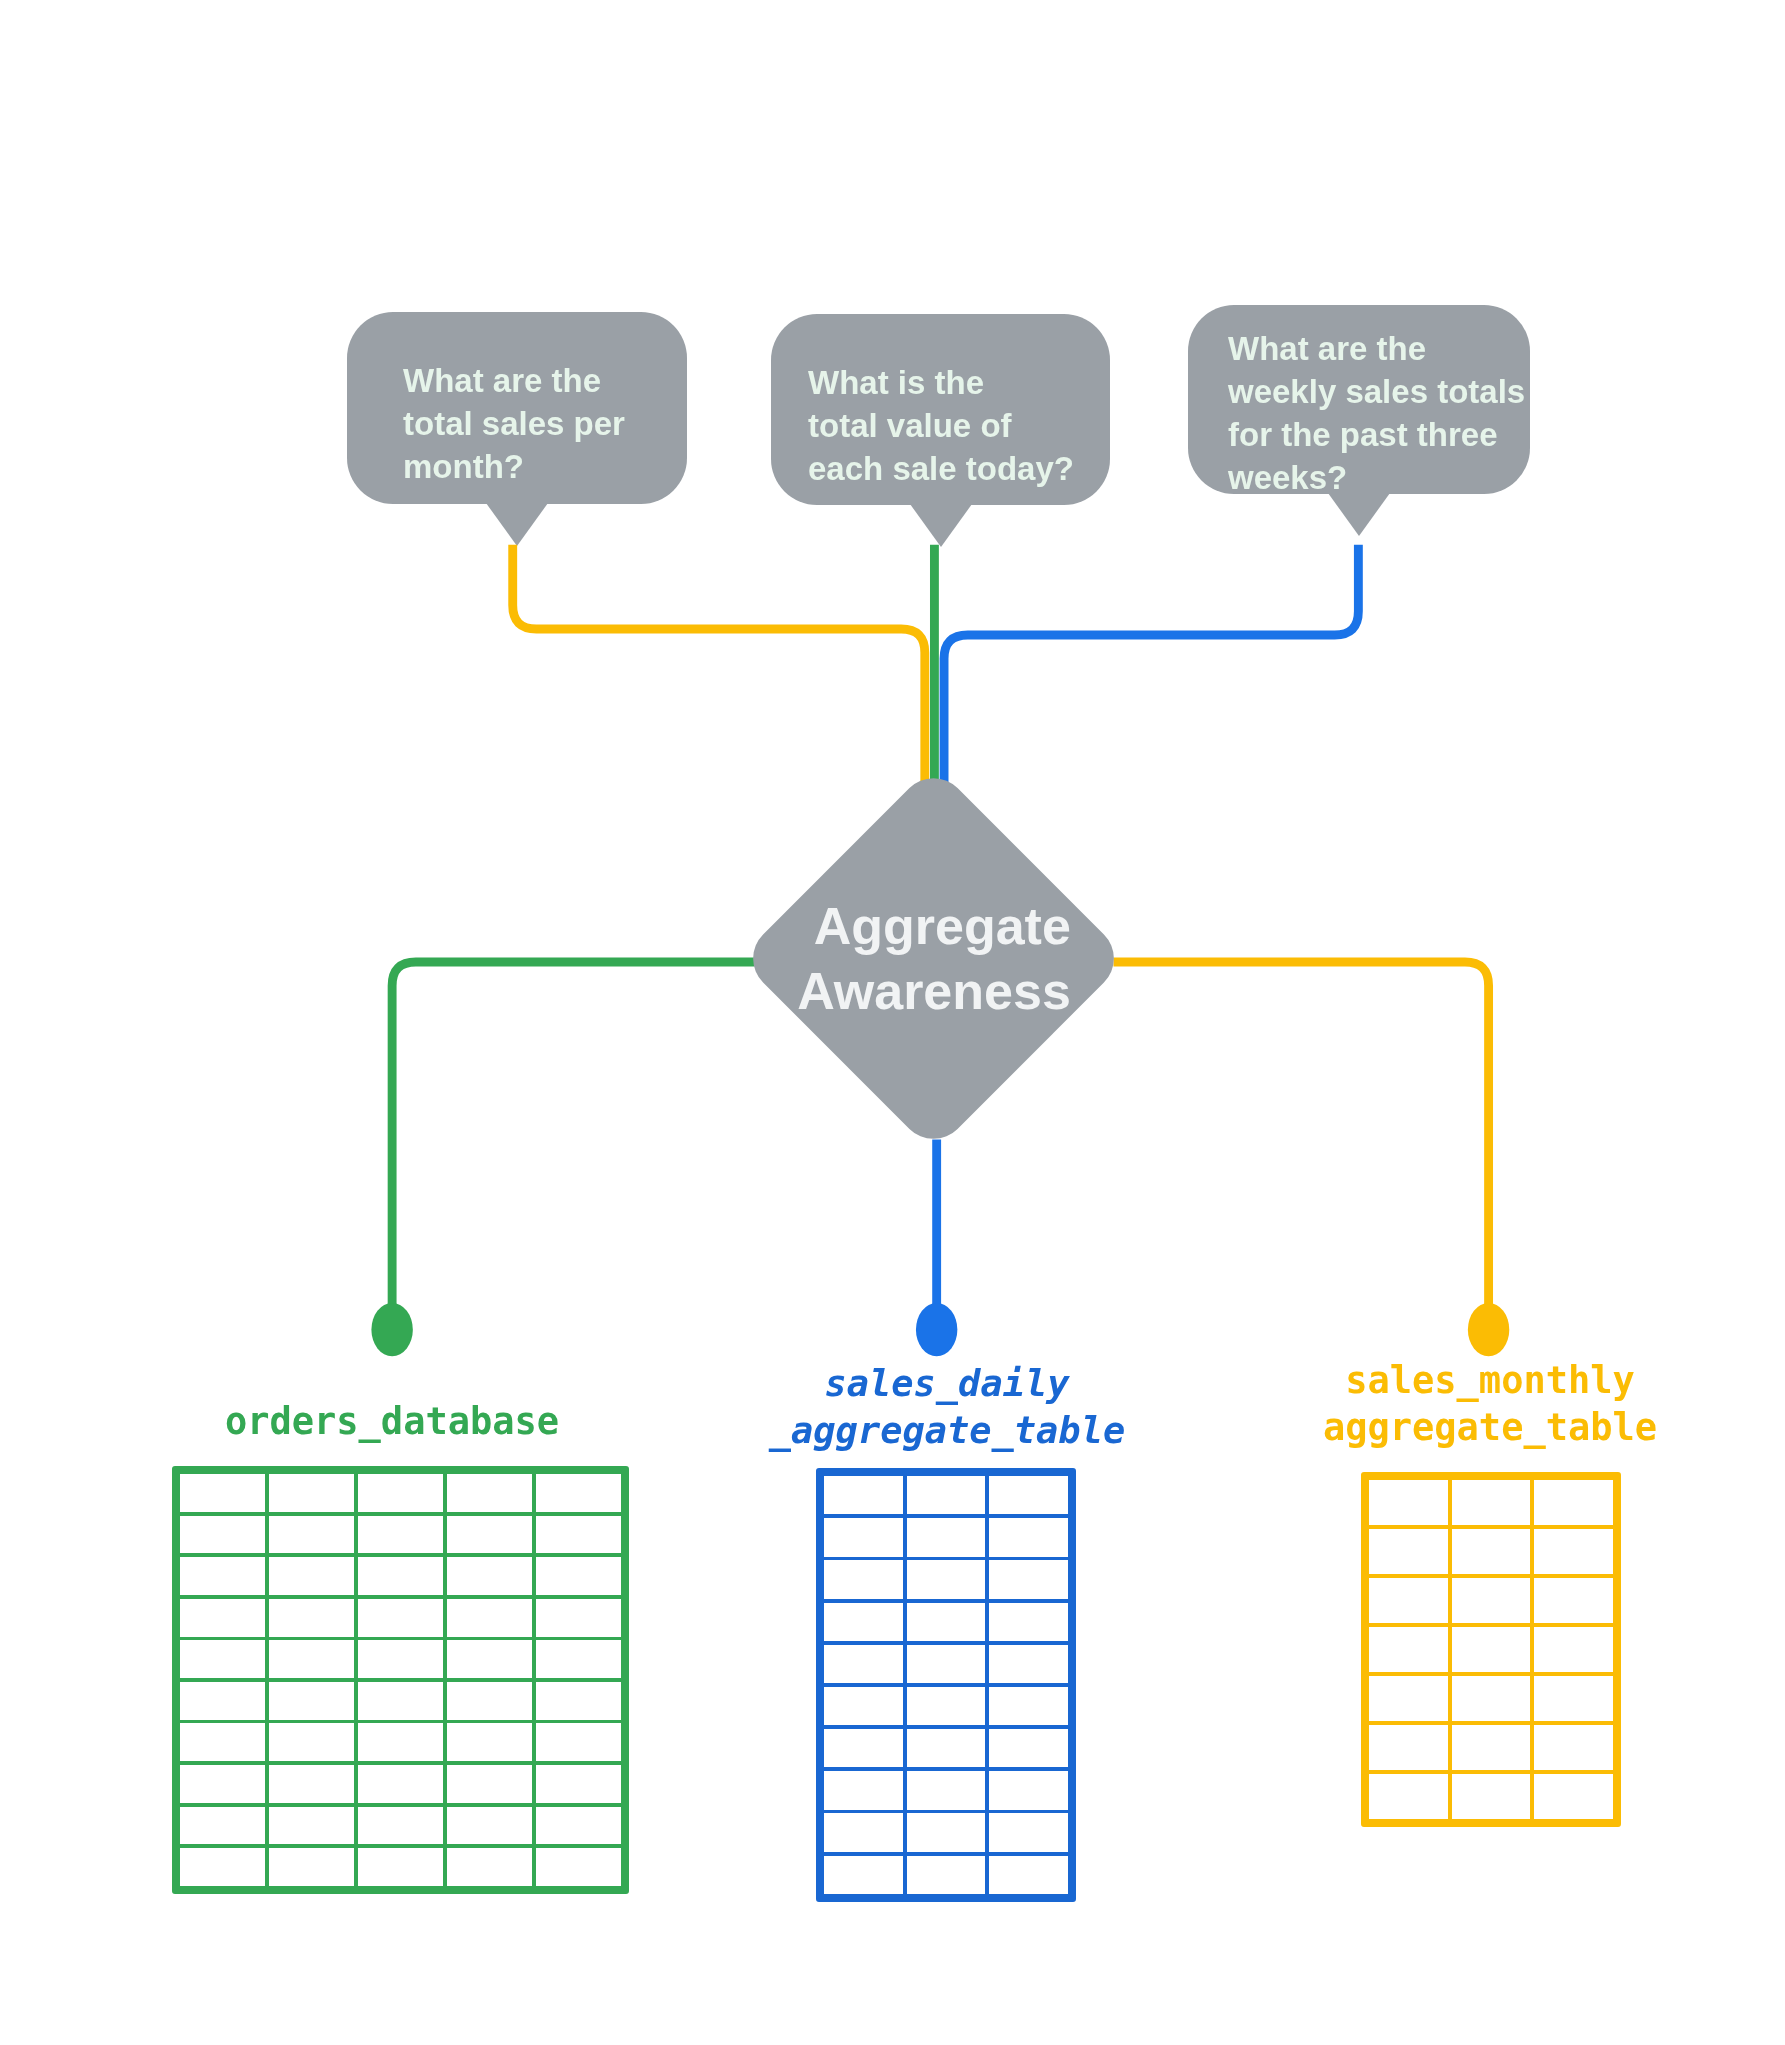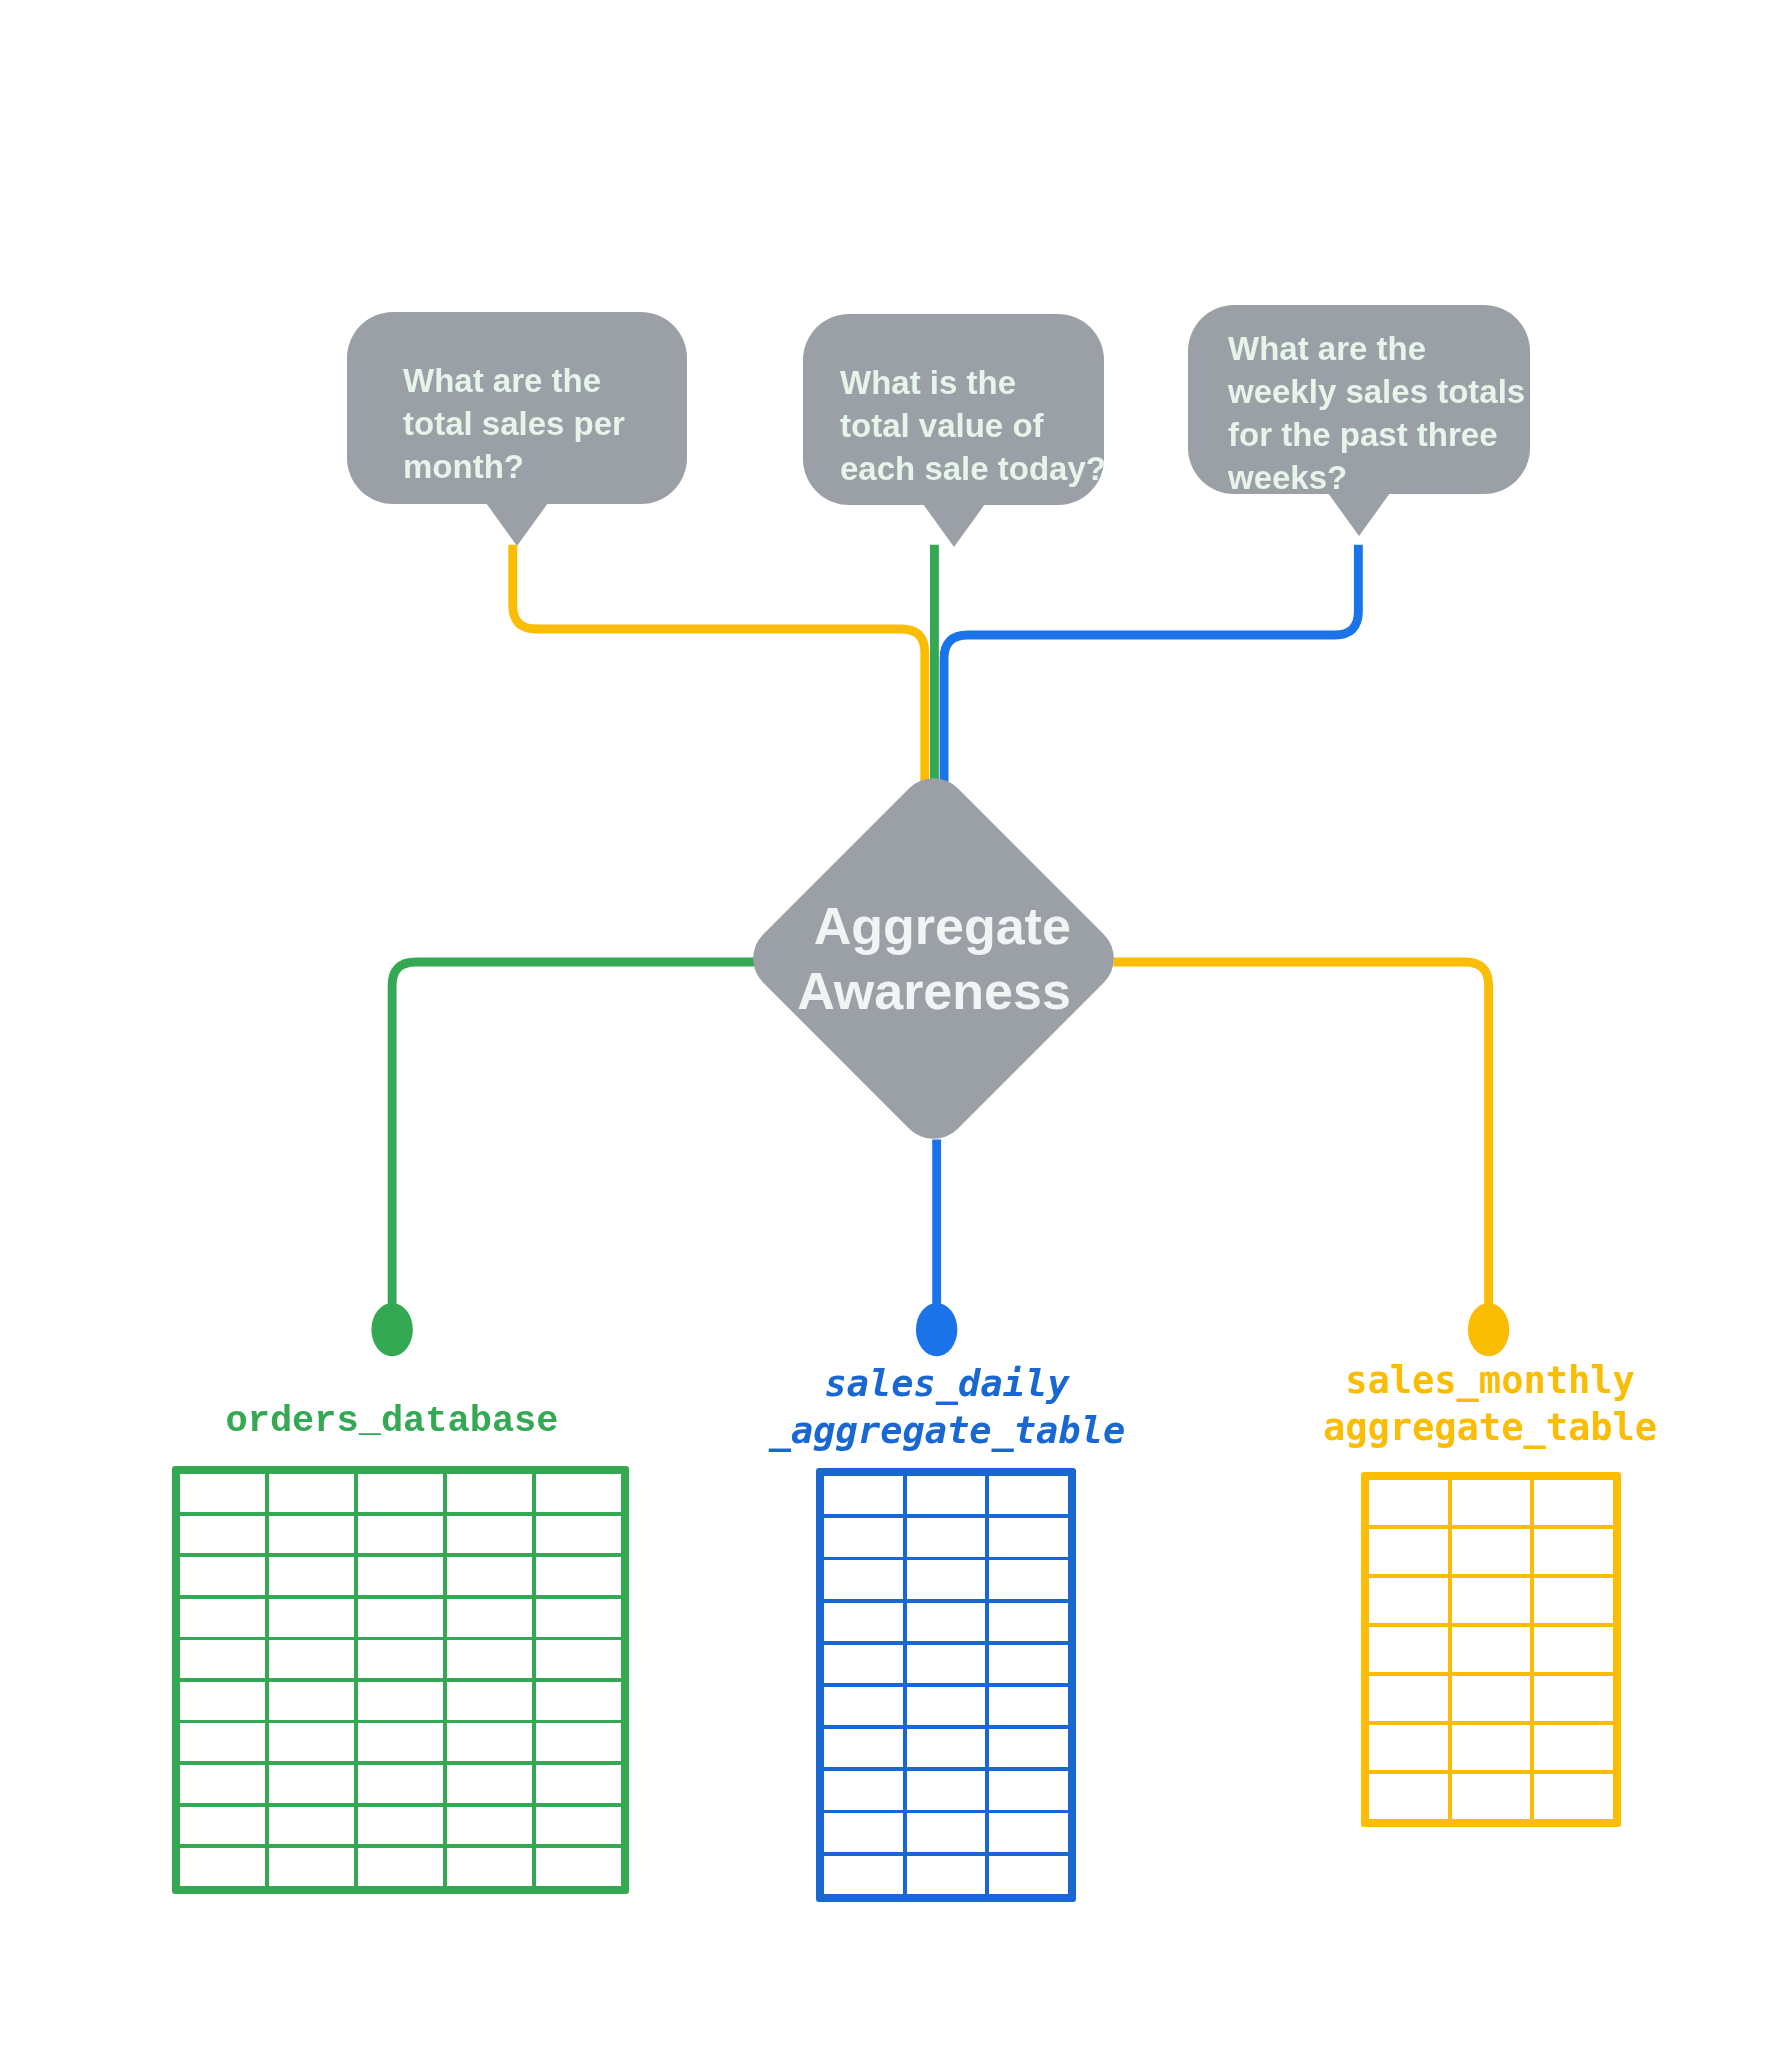--- a/index.html
+++ b/index.html
@@ -30,21 +30,21 @@
     width:0;height:0;
     border-left:31px solid transparent;
     border-right:31px solid transparent;
     border-top:43px solid var(--gray);
     left:50%;
     transform:translateX(-50%);
     top:calc(100% - 1.5px);
   }
   #bubble-1{left:347px;top:312px;width:340px;height:192px;}
   #bubble-1 .bubble-text{left:56px;top:47px;}
-  #bubble-2{left:771px;top:314px;width:301px;height:191px;margin-left:32px;}
+  #bubble-2{left:771px;top:314px;width:339px;height:191px;}
   #bubble-2 .bubble-text{left:37px;top:47px;}
   #bubble-3{left:1188px;top:305px;width:342px;height:189px;}
   #bubble-3 .bubble-text{left:40px;top:22px;}
   
   #connector-layer{position:absolute;left:0;top:0;width:1786px;height:2046px;}
   .conn{fill:none;stroke-width:12px;}
   .conn.yellow{stroke:var(--yellow);}
   .conn.green{stroke:var(--green);}
   .conn.blue{stroke:var(--blue);}
   .dot.yellow{fill:var(--yellow);}
@@ -75,21 +75,21 @@
   .tbl-label{
     position:absolute;
     width:444px;
     text-align:center;
     font-family:"DejaVu Sans Mono", monospace;
     font-weight:bold;
     font-size:37px;
     line-height:47px;
     white-space:pre;
   }
-  .tbl-label.green{color:var(--green);left:170px;top:1398px;font-family:Liberation Mono, monospace;}
+  .tbl-label.green{color:var(--green);left:170px;top:1398px;}
   .tbl-label.blue{color:var(--blueDark);left:725px;top:1360px;font-style:italic;}
   .tbl-label.yellow{color:var(--yellow);left:1268px;top:1357px;}
   
   .tbl{
     position:absolute;
     display:grid;
     gap:3.7px;
     border-style:solid;
     border-width:8.1px;
     box-sizing:border-box;

